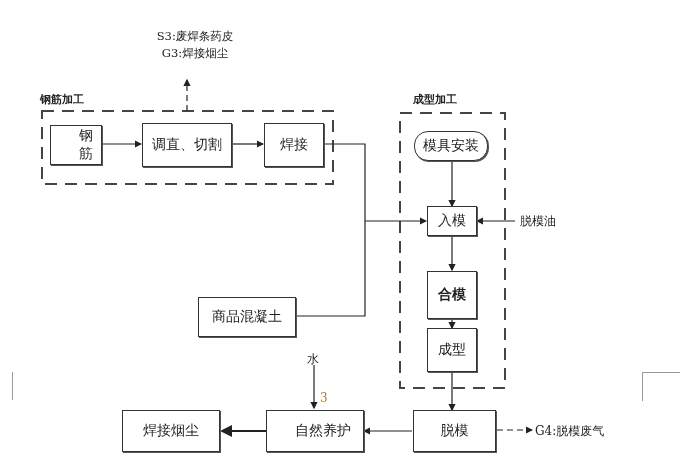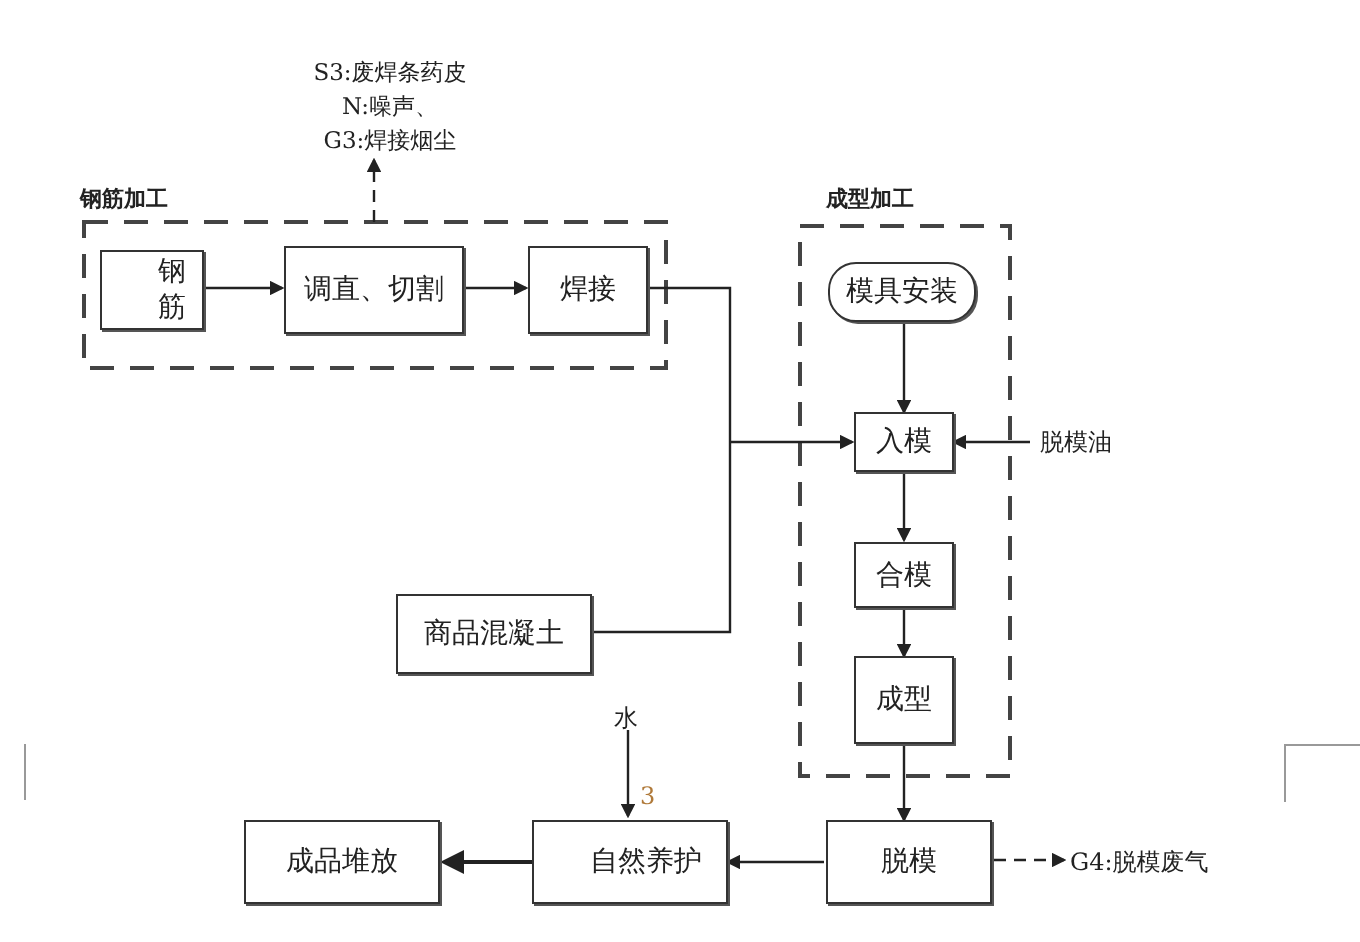--- a/index.html
+++ b/index.html
@@ -49,38 +49,37 @@
   <line x1="314" y1="365" x2="314" y2="408" stroke="#222" stroke-width="1.2" marker-end="url(#ah)"></line>
 
   <line x1="497" y1="430" x2="532" y2="430" stroke="#222" stroke-width="1.2" stroke-dasharray="6,4" marker-end="url(#ah)"></line>
 </svg>
 
 <div class="corner" style="left:0;top:372px;width:12px;height:28px;border-width:0 1px 0 0;"></div>
 <div class="corner" style="left:642px;top:372px;width:38px;height:28px;border-width:1px 0 0 1px;"></div>
 
 <div class="label" style="left:150px;top:28px;text-align:center;width:90px;line-height:17px;font-size:11.5px;">
   <div>S3:废焊条药皮</div>
-  <div>N:噪声、</div>
   <div>G3:焊接烟尘</div>
 </div>
 
 <div class="label group-title" style="left:40px;top:92px;">钢筋加工</div>
 <div class="label group-title" style="left:413px;top:92px;">成型加工</div>
 
 <div class="box" style="left:50px;top:125px;width:52px;height:40px;padding-left:28px;">钢筋</div>
 <div class="box" style="left:142px;top:123px;width:90px;height:44px;">调直、切割</div>
 <div class="box" style="left:264px;top:123px;width:60px;height:44px;">焊接</div>
 
 <div class="box" style="left:414px;top:131px;width:74px;height:30px;border-radius:14px;">模具安装</div>
 <div class="box" style="left:427px;top:206px;width:50px;height:30px;">入模</div>
-<div class="box" style="left:427px;top:271px;width:50px;height:33px;">合模</div>
+<div class="box" style="left:427px;top:271px;width:50px;height:48px;font-weight:bold;">合模</div>
 <div class="box" style="left:427px;top:328px;width:50px;height:44px;">成型</div>
 
 <div class="box" style="left:198px;top:297px;width:98px;height:40px;">商品混凝土</div>
 
 <div class="box" style="left:413px;top:410px;width:83px;height:42px;">脱模</div>
 <div class="box" style="left:266px;top:410px;width:98px;height:42px;padding-left:16px;">自然养护</div>
-<div class="box" style="left:122px;top:410px;width:98px;height:42px;">成品堆放</div>
+<div class="box" style="left:122px;top:410px;width:98px;height:42px;">焊接烟尘</div>
 
 <div class="label" style="left:520px;top:213px;">脱模油</div>
 <div class="label" style="left:307px;top:351px;">水</div>
 <div class="label" style="left:320px;top:391px;color:#b07a3a;">3</div>
 <div class="label" style="left:535px;top:423px;">G4:脱模废气</div>
 
 </body></html>

